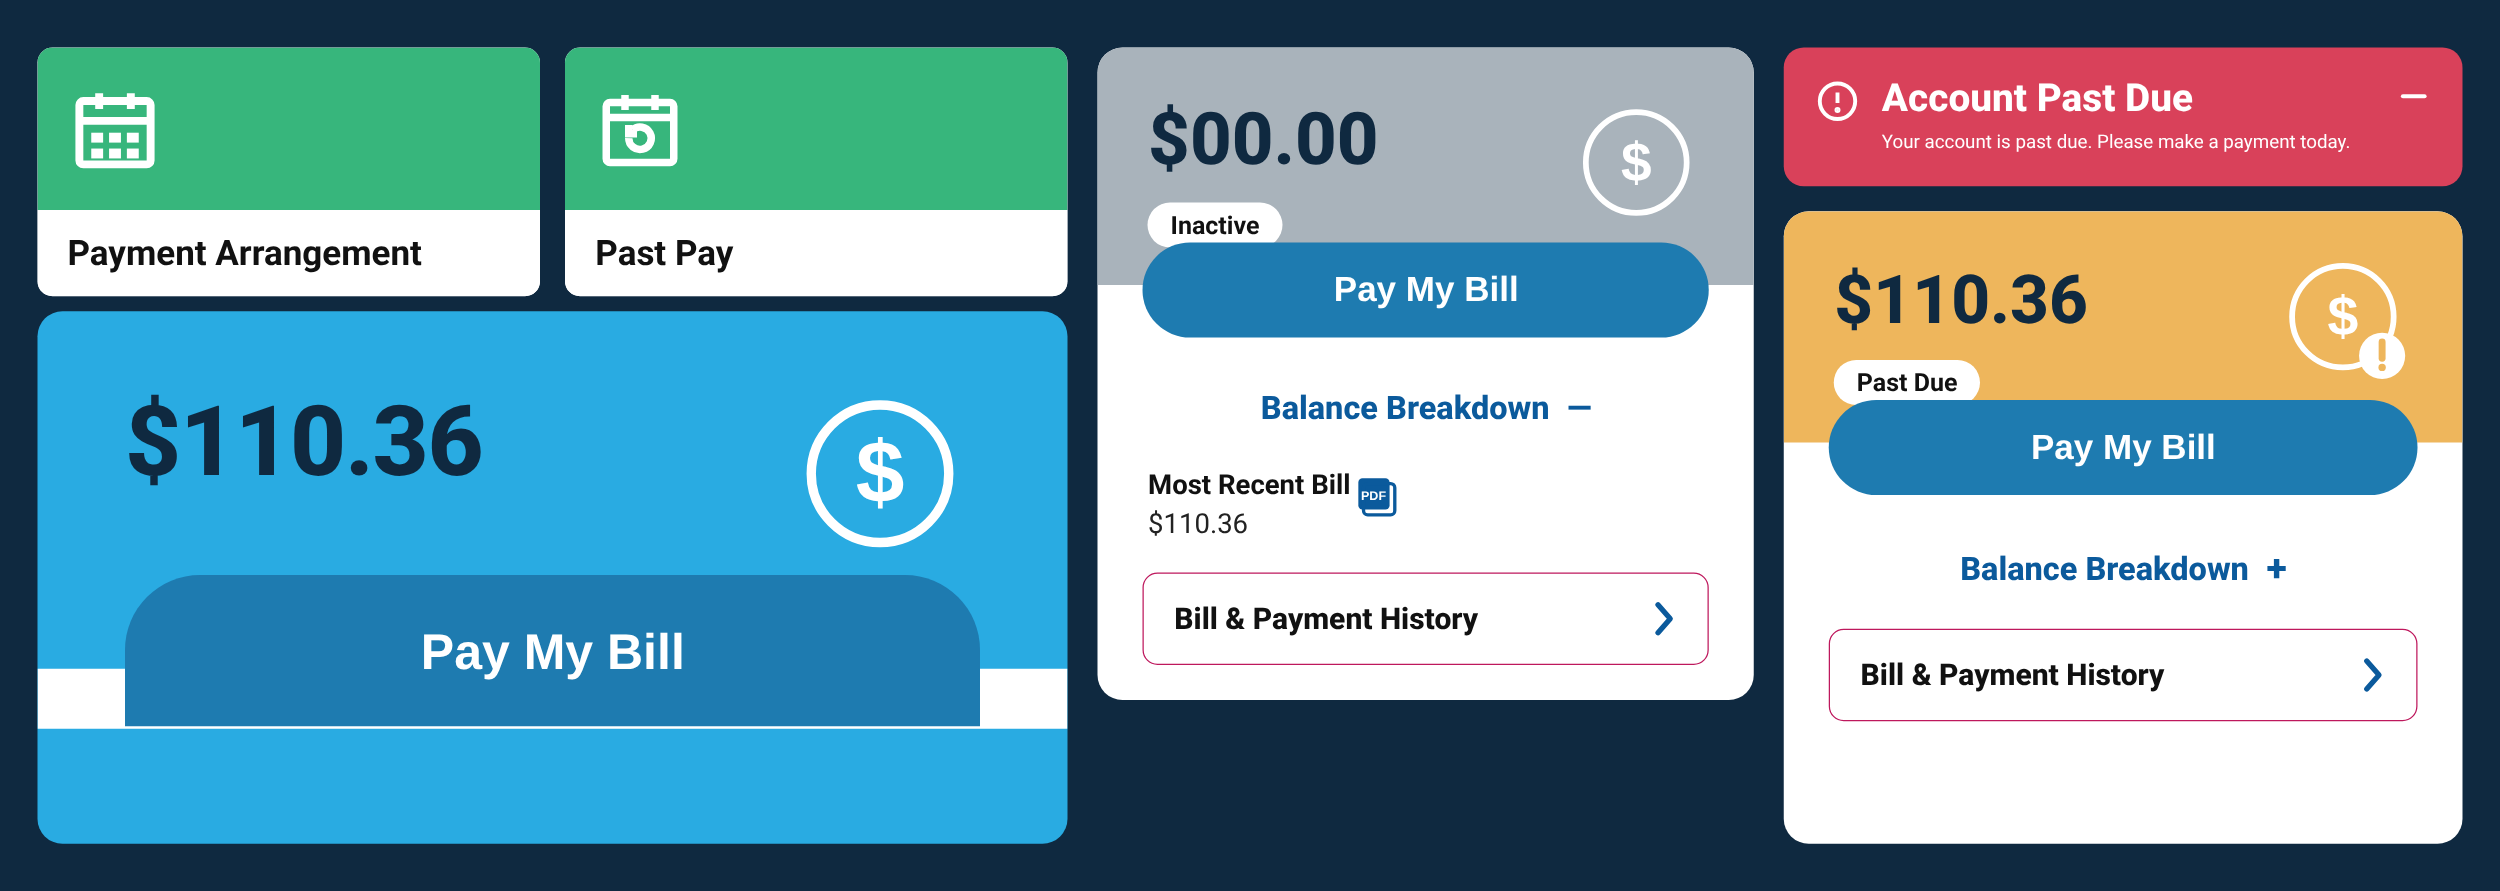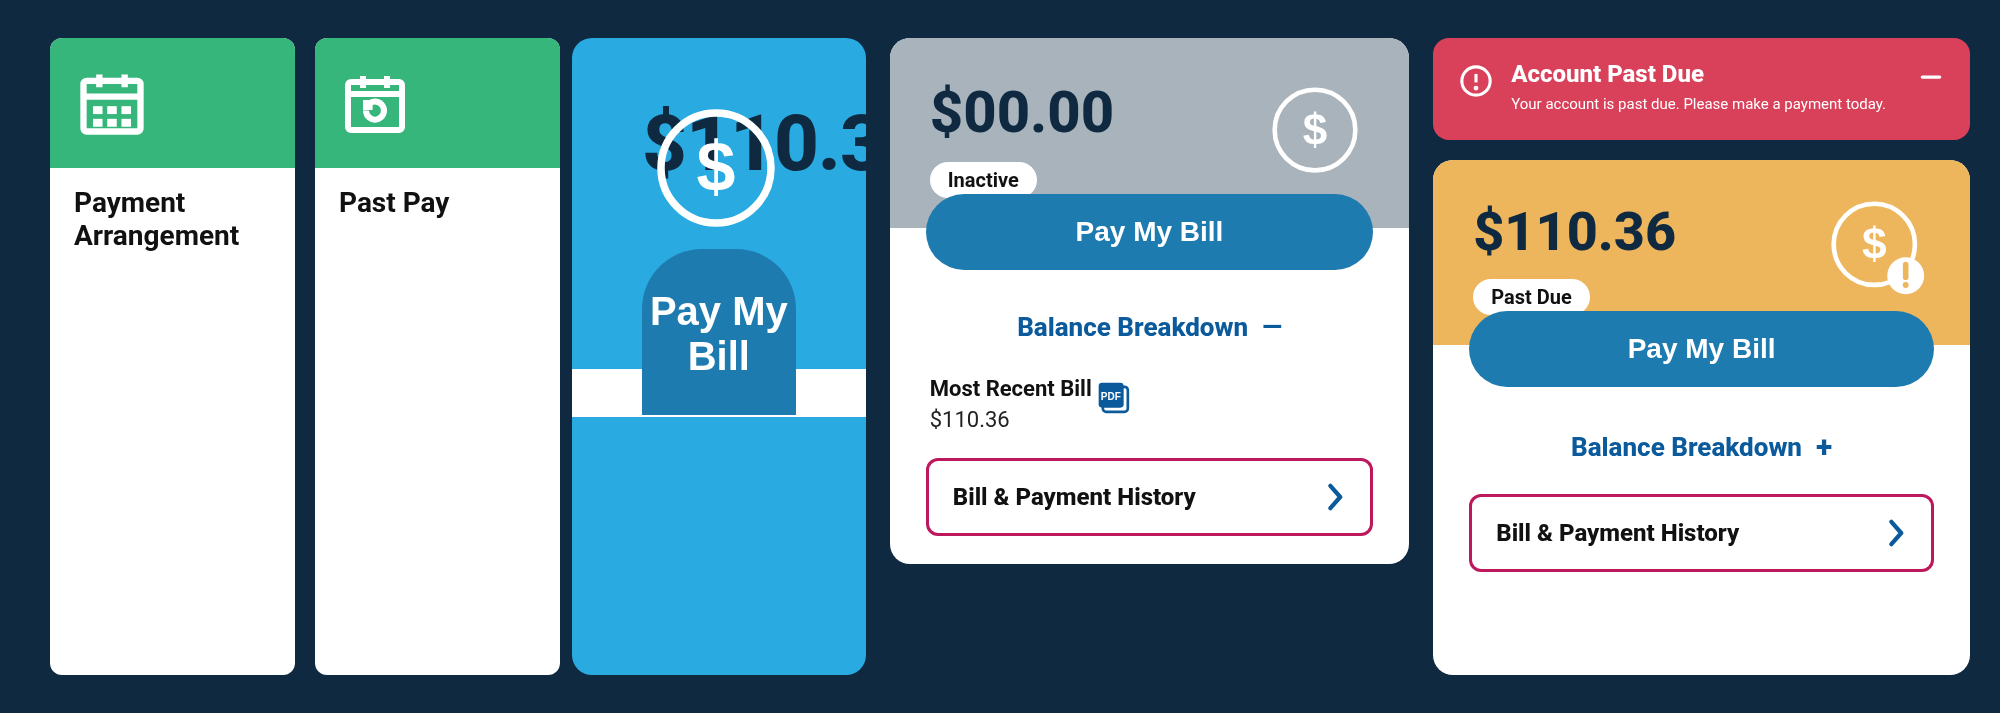--- a/index.html
+++ b/index.html
@@ -6,21 +6,21 @@
   body {
     background: #0f2940;
     font-family: -apple-system, BlinkMacSystemFont, "Segoe UI", Roboto, Helvetica, Arial, sans-serif;
     width: 2000px;
     height: 713px;
     overflow: hidden;
     padding: 38px 30px;
     display: flex;
     gap: 24px;
   }
-  .col1 { width: 848px; display: flex; flex-direction: row; gap: 12px; margin-left: 20px; }
+  .col1 { width: 848px; display: flex; flex-direction: column; gap: 12px; }
   .col2 { width: 540px; }
   .col3 { width: 558px; display: flex; flex-direction: column; gap: 20px; }
 
   
   .tile-row { display: flex; gap: 20px; }
   .tile {
     flex: 1;
     background: #fff;
     border-radius: 12px;
     overflow: hidden;
@@ -148,42 +148,42 @@
     cursor: pointer;
   }
   .recent-row {
     display: flex;
     align-items: flex-start;
     padding: 8px 4px 26px 4px;
   }
   .recent-label { font-size: 22px; font-weight: 700; color: #111; }
   .recent-value { font-size: 22px; color: #222; margin-top: 6px; }
   .history-row {
-    border: 3px solid #be185d;
+    border: 1px solid #be185d;
     border-radius: 12px;
     padding: 22px 24px;
     display: flex;
     justify-content: space-between;
     align-items: center;
     cursor: pointer;
   }
   .history-label { font-size: 24px; font-weight: 800; color: #111; }
 
   
   .alert {
     background: #d9415a;
     border-radius: 16px;
     padding: 22px 26px 26px 26px;
     color: #fff;
     display: flex;
     gap: 18px;
     align-items: flex-start;
     position: relative;
   }
-  .alert-title { font-size: 24px; font-weight: 800; margin-bottom: 6px; }
+  .alert-title { font-size: 31px; font-weight: 800; margin-bottom: 6px; }
   .alert-body { font-size: 15px; line-height: 1.35; max-width: 380px; }
   .alert-minus {
     position: absolute;
     top: 26px;
     right: 26px;
     font-size: 34px;
     font-weight: 700;
     cursor: pointer;
   }
 

